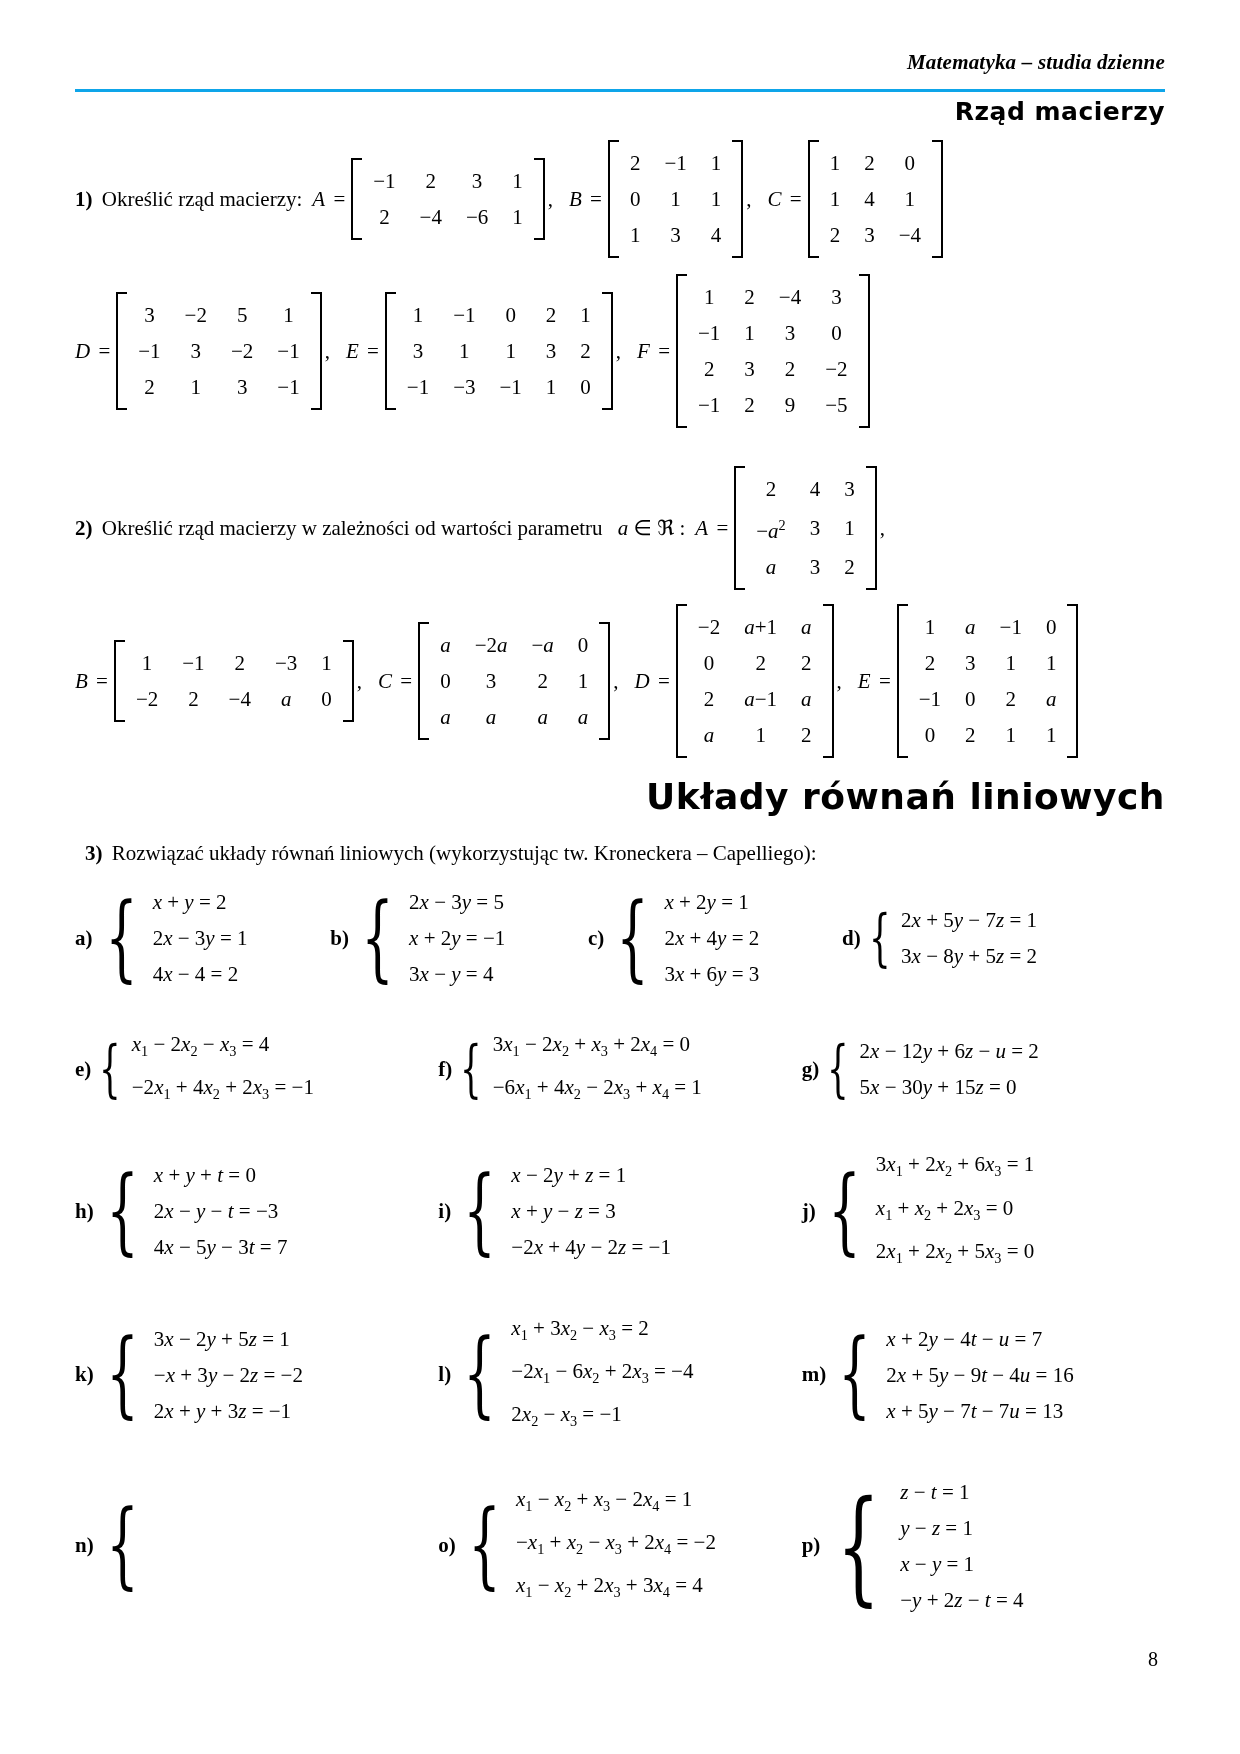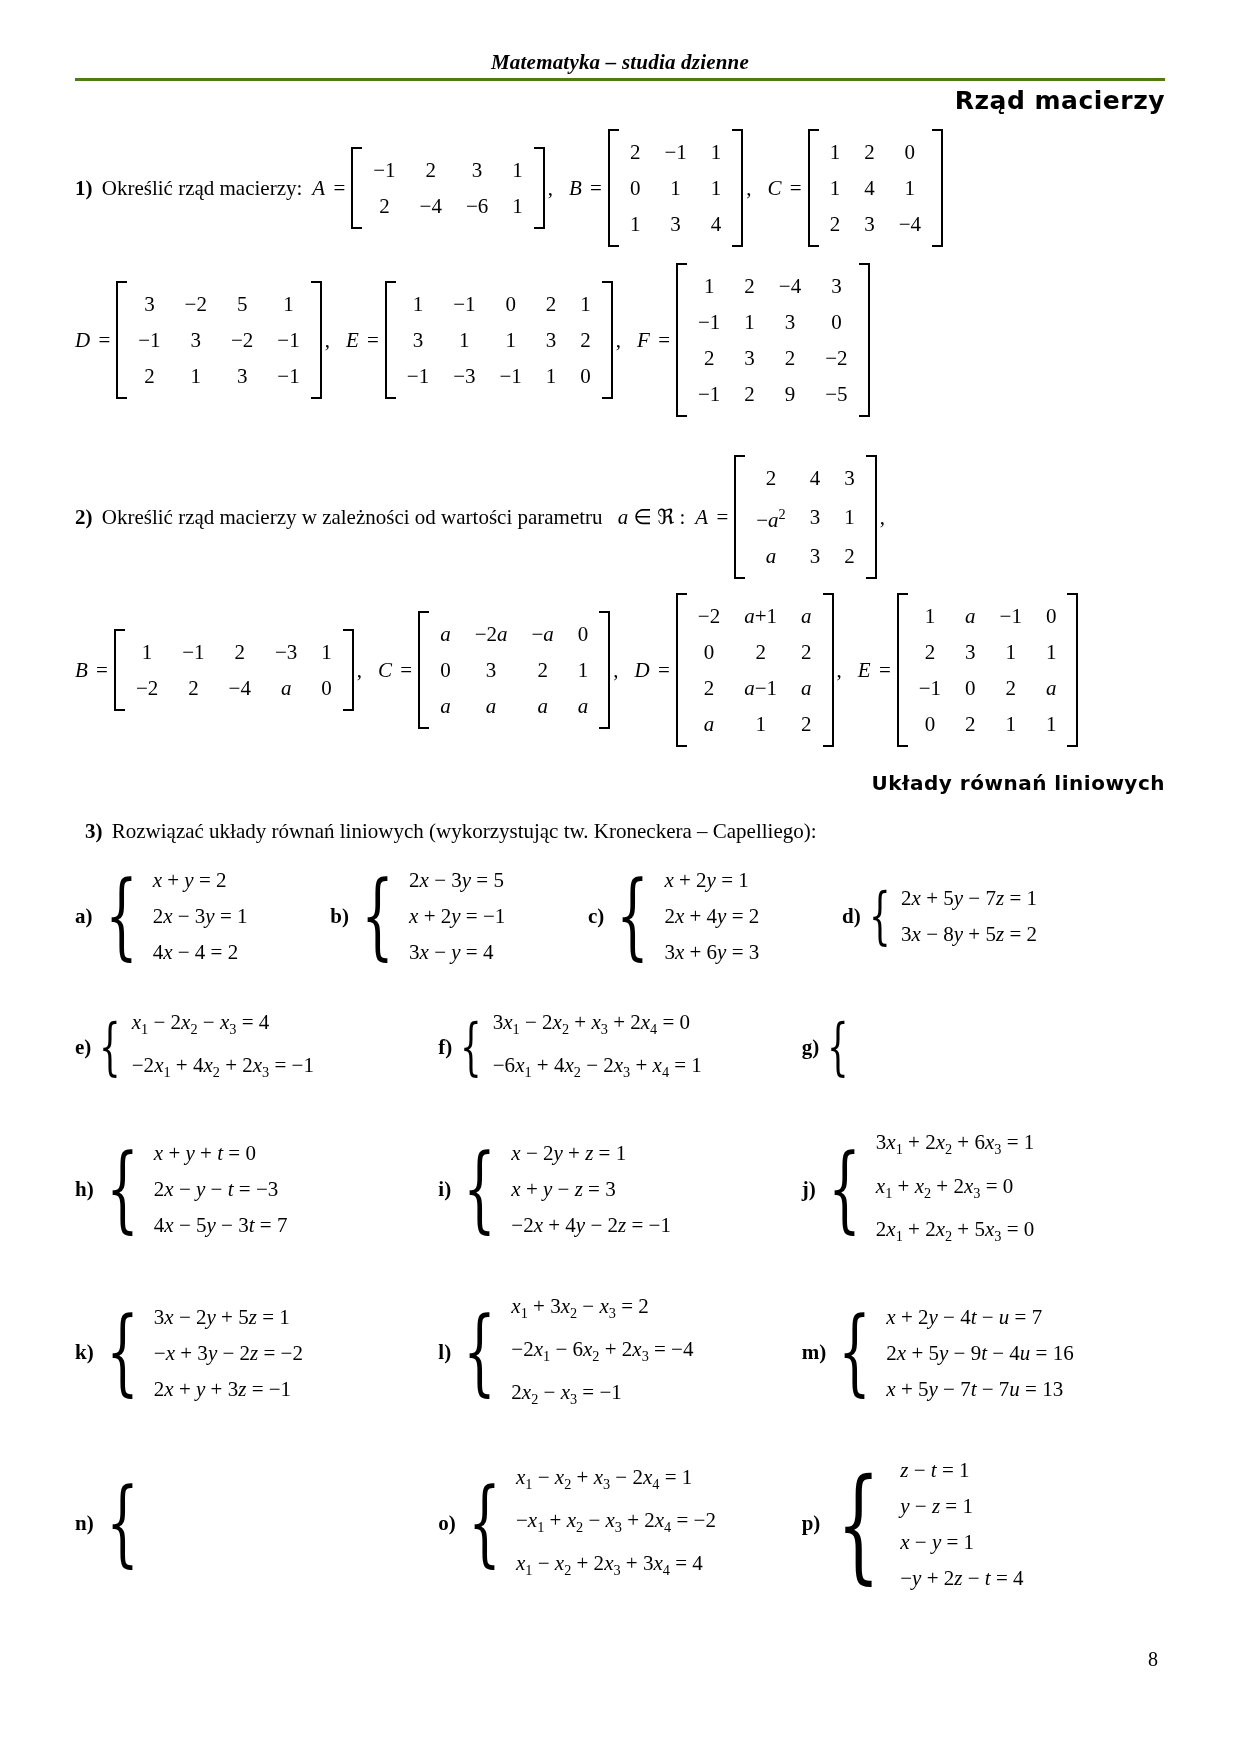--- a/index.html
+++ b/index.html
@@ -5,33 +5,33 @@
   * { box-sizing: border-box; }
   body { margin: 0; background: #e8e8e8; }
   .page {
     width: 1240px; height: 1754px; margin: 0 auto; position: relative;
     background: #ffffff; color: #000;
     padding: 50px 75px 0 75px; overflow: hidden;
     font-family: "Liberation Serif", serif;
   }
   
   .header {
-    text-align: center; border-bottom: 3px solid #4d7c0f; padding-bottom: 3px;
+    text-align: right; border-bottom: 3px solid #0ea5e9; padding-bottom: 14px;
   }
   .header-text {
     font-family: "Liberation Serif", serif; font-style: italic; font-weight: 700;
     font-size: 21px; letter-spacing: .2px;
   }
   
   .title1, .title2 {
     text-align: right; font-family: "DejaVu Sans", sans-serif; font-weight: 700;
     letter-spacing: .5px;
   }
   .title1 { font-size: 25px; margin: 5px 0 14px 0; }
-  .title2 { font-size: 20px; margin: 24px 0 24px 0; }
+  .title2 { font-size: 36px; margin: 18px 0 24px 0; }
   
   .probline { display: flex; align-items: center; white-space: nowrap; }
   .ptext { font-size: 21px; margin-right: 10px; }
   .plabel { font-weight: 700; margin-right: 4px; }
   .mathtext { font-size: 21px; margin-left: 10px; }
   .mathtext i { font-family: "Liberation Serif", serif; }
   .p1l1 { margin-top: 12px; }
   .p1l2 { margin-top: 16px; }
   .p2l1 { margin-top: 38px; }
   .p2l2 { margin-top: 14px; }
@@ -471,20 +471,24 @@
           <span class="syslabel">f)</span>
           <span class="brace" style="font-size:62px">{</span>
           <span class="eqs">
             <div class="eq">3<i>x</i><sub>1</sub> − 2<i>x</i><sub>2</sub> + <i>x</i><sub>3</sub> + 2<i>x</i><sub>4</sub> = 0</div>
             <div class="eq">−6<i>x</i><sub>1</sub> + 4<i>x</i><sub>2</sub> − 2<i>x</i><sub>3</sub> + <i>x</i><sub>4</sub> = 1</div>
           </span>
         </div>
         <div class="system">
           <span class="syslabel">g)</span>
           <span class="brace" style="font-size:62px">{</span>
+          <span class="eqs">
+            <div class="eq">2<i>x</i> − 12<i>y</i> + 6<i>z</i> − <i>u</i> = 2</div>
+            <div class="eq">5<i>x</i> − 30<i>y</i> + 15<i>z</i> = 0</div>
+          </span>
         </div>
       </div>
       <div class="sysrow">
         <div class="system">
           <span class="syslabel">h)</span>
           <span class="brace" style="font-size:93px">{</span>
           <span class="eqs">
             <div class="eq"><i>x</i> + <i>y</i> + <i>t</i> = 0</div>
             <div class="eq">2<i>x</i> − <i>y</i> − <i>t</i> = −3</div>
             <div class="eq">4<i>x</i> − 5<i>y</i> − 3<i>t</i> = 7</div>

